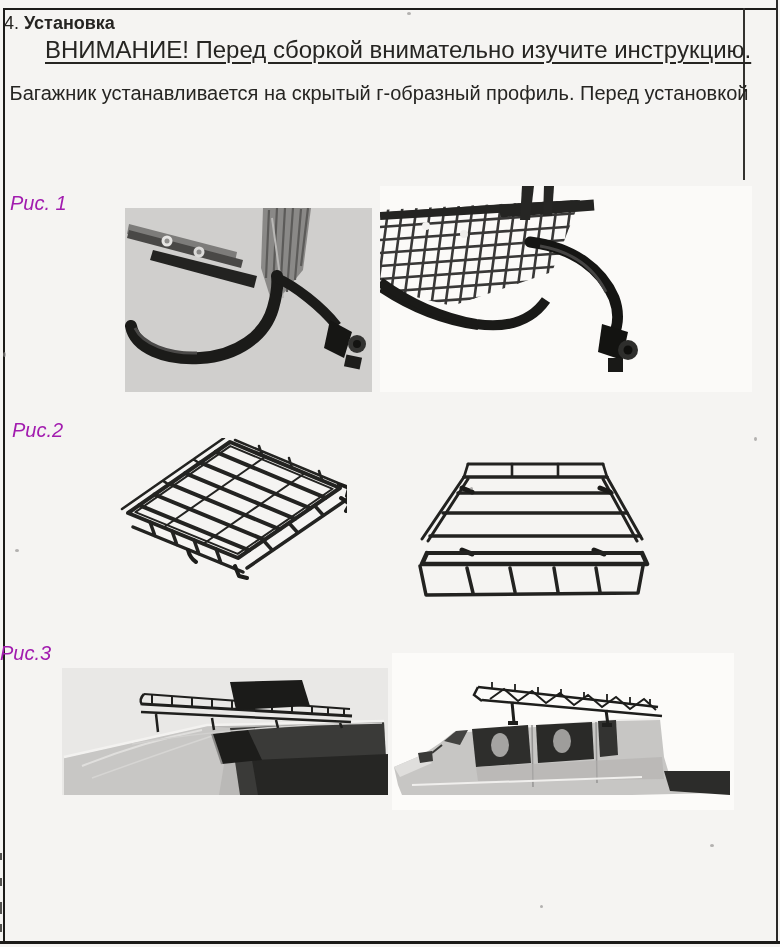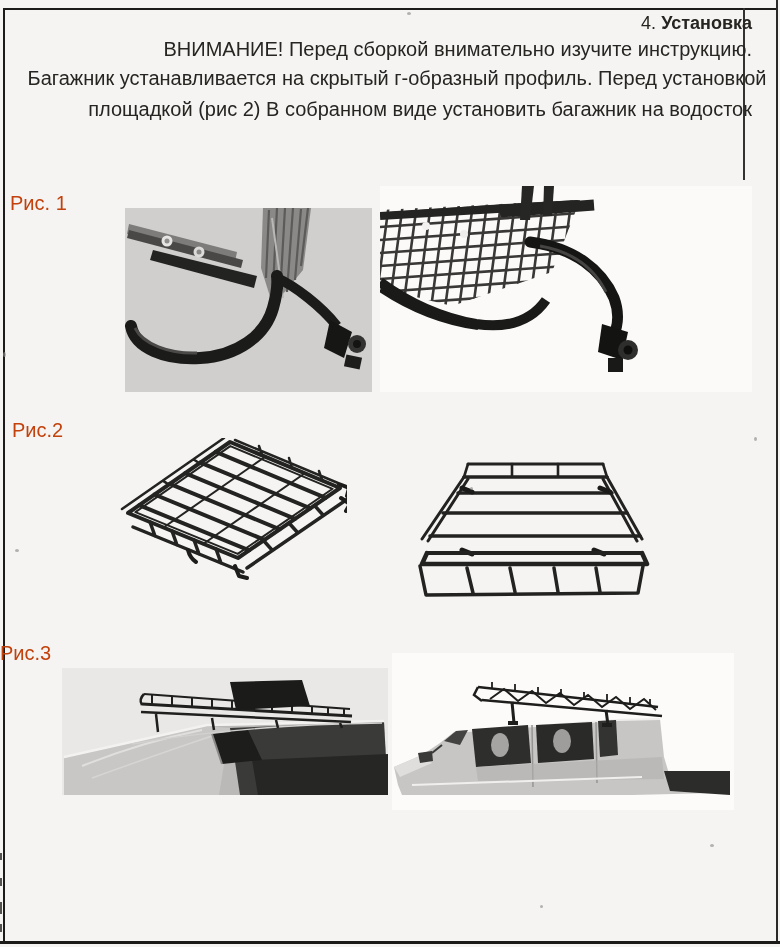--- a/index.html
+++ b/index.html
@@ -9,32 +9,32 @@
     font-family:"Liberation Sans","DejaVu Sans",sans-serif;
     color:#262522;
   }
   .frame-line{position:absolute;background:#1c1b19;}
   #border-top{left:3px;top:8px;width:774px;height:2px;}
   #border-left{left:3px;top:8px;width:2px;height:936px;}
   #border-right{left:776px;top:0px;width:2px;height:944px;background:#2a2927;}
   #border-bottom{left:0px;top:941px;width:780px;height:3px;}
   #cell-divider{left:743px;top:8px;width:2px;height:172px;background:#33322f;}
 
-  .text-block{position:absolute;left:22px;top:11px;width:730px;text-align:right;}
+  .text-block{position:absolute;left:4px;top:11px;width:730px;}
   .heading{font-size:18px;line-height:24px;white-space:pre;}
   .heading .num{font-weight:normal;}
   .heading .ttl{font-weight:bold;}
   .warning{
-    font-size:20px;line-height:27px;margin-top:1px;white-space:pre;
-    text-decoration-thickness:2px;text-underline-offset:4px;
+    font-size:24px;line-height:27px;margin-top:1px;white-space:pre;
+    text-decoration:underline;text-decoration-thickness:2px;text-underline-offset:4px;margin-left:41px;
   }
   .body-line{font-size:20px;line-height:30.5px;white-space:pre;}
-  .para{margin-top:0;}
-
-  .fig-label{position:absolute;font-size:20px;color:#c2410c;}
+  .para{margin-top:15px;}
+
+  .fig-label{position:absolute;font-size:20px;color:#a21caf;font-style:italic;}
   #fig1-label{left:10px;top:192px;}
   #fig2-label{left:12px;top:419px;}
   #fig3-label{left:0;top:642px;}
 
   .fig-img{position:absolute;display:block;}
   #fig1-photo-left{left:125px;top:208px;}
   #fig1-photo-right{left:380px;top:186px;}
   #fig2-drawing-left{left:117px;top:438px;}
   #fig2-drawing-right{left:416px;top:458px;}
   #fig3-photo-left{left:62px;top:668px;}
@@ -50,21 +50,20 @@
 <div class="frame-line" id="border-left"></div>
 <div class="frame-line" id="border-right"></div>
 <div class="frame-line" id="border-bottom"></div>
 <div class="frame-line" id="cell-divider"></div>
 
 <div class="text-block">
   <div class="heading"><span class="num">4.</span><span> </span><span class="ttl">Установка</span></div>
   <div class="warning">ВНИМАНИЕ! Перед сборкой внимательно изучите инструкцию.</div>
   <div class="para">
     <div class="body-line"> Багажник устанавливается на скрытый г-образный профиль. Перед установкой</div>
-    <div class="body-line">площадкой (рис 2) В собранном виде установить багажник на водосток</div>
   </div>
 </div>
 
 <div class="fig-label" id="fig1-label">Рис. 1</div>
 <div class="fig-label" id="fig2-label">Рис.2</div>
 <div class="fig-label" id="fig3-label">Рис.3</div>
 
 <svg class="fig-img" id="fig1-photo-left" width="247" height="184" viewBox="0 0 247 184">
   <rect width="247" height="184" fill="#d0cfcd"></rect>
   <polygon points="4,16 112,44 110,54 2,26" fill="#7d7c7a"></polygon>

